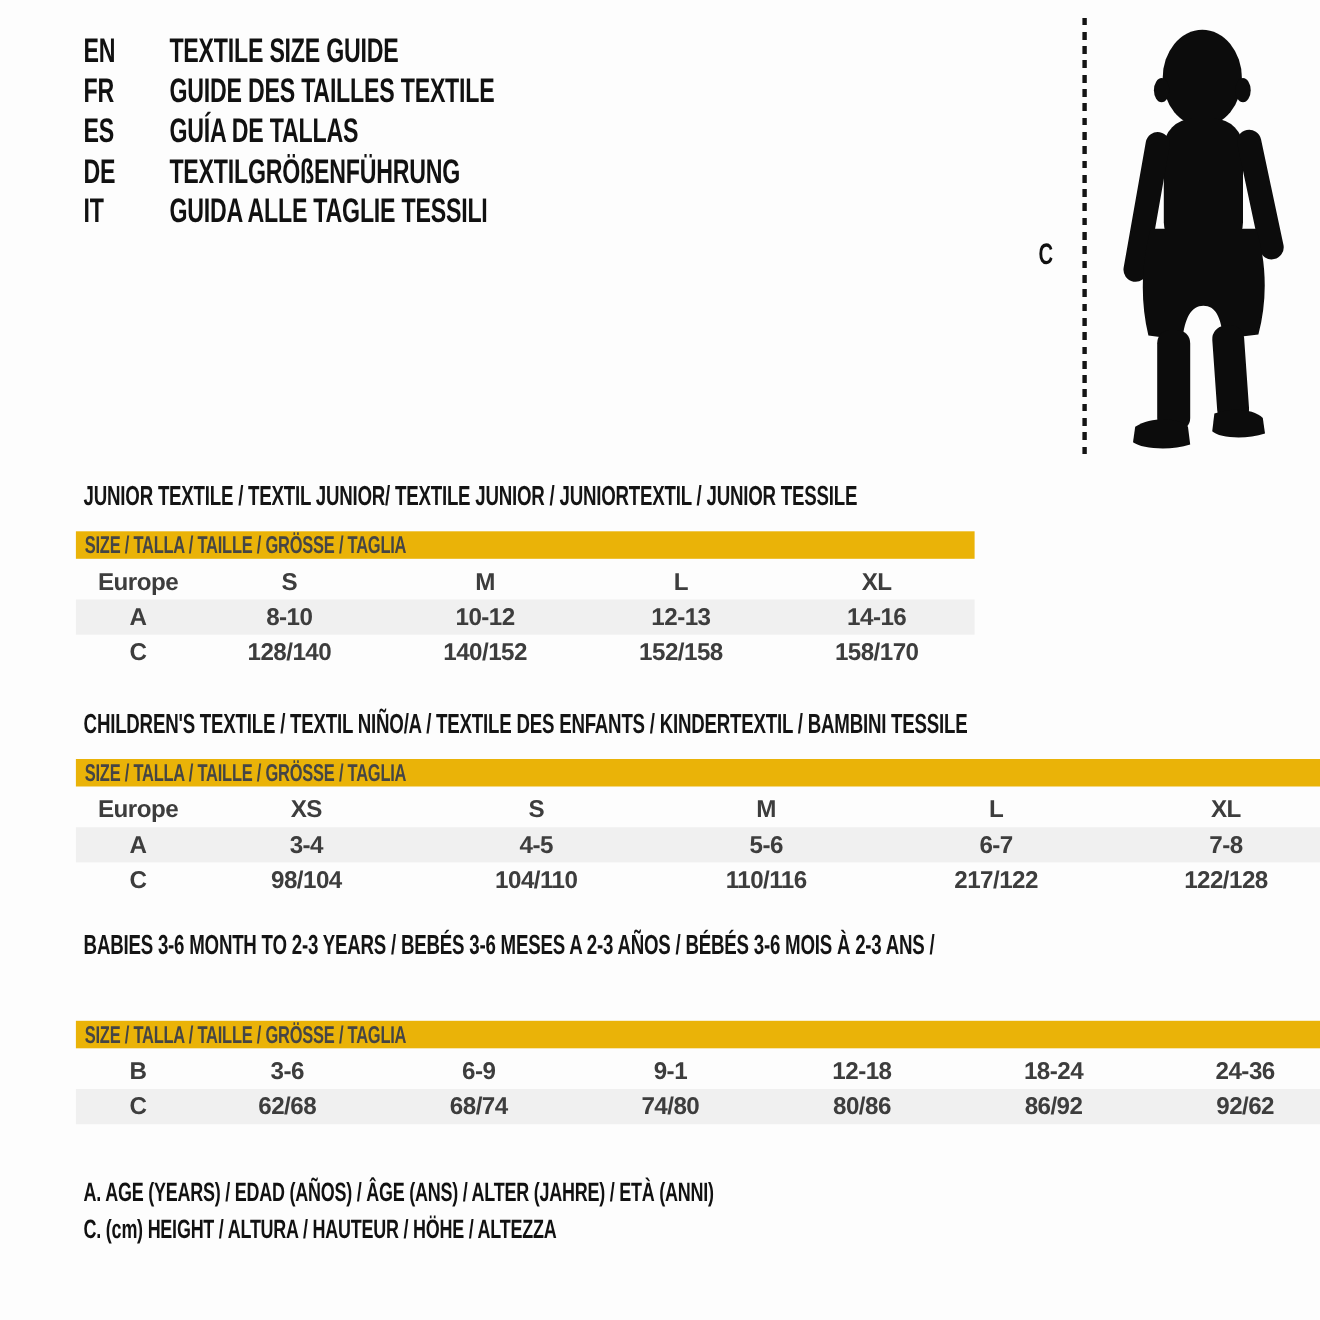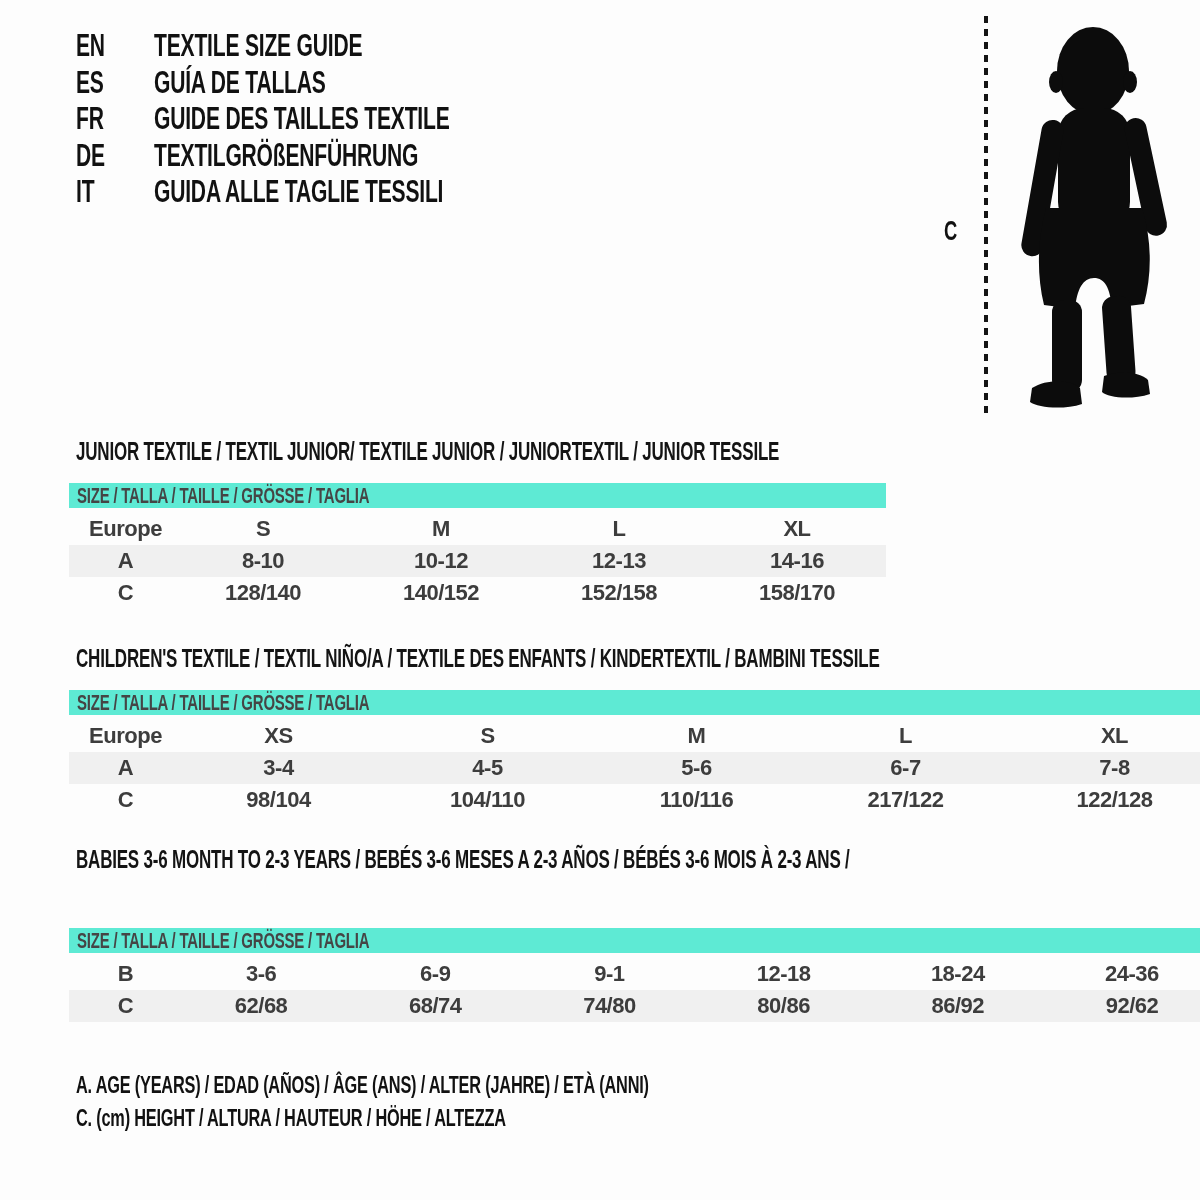--- a/index.html
+++ b/index.html
@@ -34,21 +34,21 @@
   }
   .height-label { position:absolute; left:908px; top:216px; font-size:27px; font-weight:bold; }
   .toddler { position:absolute; left:972px; top:16px; }
 
   
   .sec-title { position:absolute; left:40px; font-size:25px; color:#141414; }
   .sec-title-2line { position:absolute; left:40px; font-size:25px; line-height:33px; color:#141414; }
 
   .sg-table { position:absolute; left:33px; }
   .band {
-    height:25px; background:#5eead4; display:flex; align-items:center;
+    height:25px; background:#eab308; display:flex; align-items:center;
     padding-left:8px; box-sizing:border-box; color:#454545; font-size:22px;
   }
   .rows { margin-top:5px; }
   .trow { height:32px; display:flex; align-items:center; font-size:22px; font-weight:bold; color:#3d3d3d; }
   .trow.shaded { background:#f0f0f0; }
   .tlabel { width:105px; padding-left:8px; box-sizing:border-box; text-align:center; letter-spacing:-0.5px; }
   .tcell { flex:1; text-align:center; letter-spacing:-0.5px; }
 
   
   .legend { position:absolute; left:40px; top:1066px; }
@@ -61,26 +61,26 @@
 <body>
 
 <div id="canvas">
 
   <div class="lang-block">
     <div class="lang-row">
       <span class="lang-code"><span class="cond">EN</span></span>
       <span class="lang-label"><span class="cond">TEXTILE SIZE GUIDE</span></span>
     </div>
     <div class="lang-row">
+      <span class="lang-code"><span class="cond">FR</span></span>
+      <span class="lang-label"><span class="cond">GUIDE DES TAILLES TEXTILE</span></span>
+    </div>
+    <div class="lang-row">
       <span class="lang-code"><span class="cond">ES</span></span>
       <span class="lang-label"><span class="cond">GUÍA DE TALLAS</span></span>
-    </div>
-    <div class="lang-row">
-      <span class="lang-code"><span class="cond">FR</span></span>
-      <span class="lang-label"><span class="cond">GUIDE DES TAILLES TEXTILE</span></span>
     </div>
     <div class="lang-row">
       <span class="lang-code"><span class="cond">DE</span></span>
       <span class="lang-label"><span class="cond">TEXTILGRÖßENFÜHRUNG</span></span>
     </div>
     <div class="lang-row">
       <span class="lang-code"><span class="cond">IT</span></span>
       <span class="lang-label"><span class="cond">GUIDA ALLE TAGLIE TESSILI</span></span>
     </div>
   </div>

